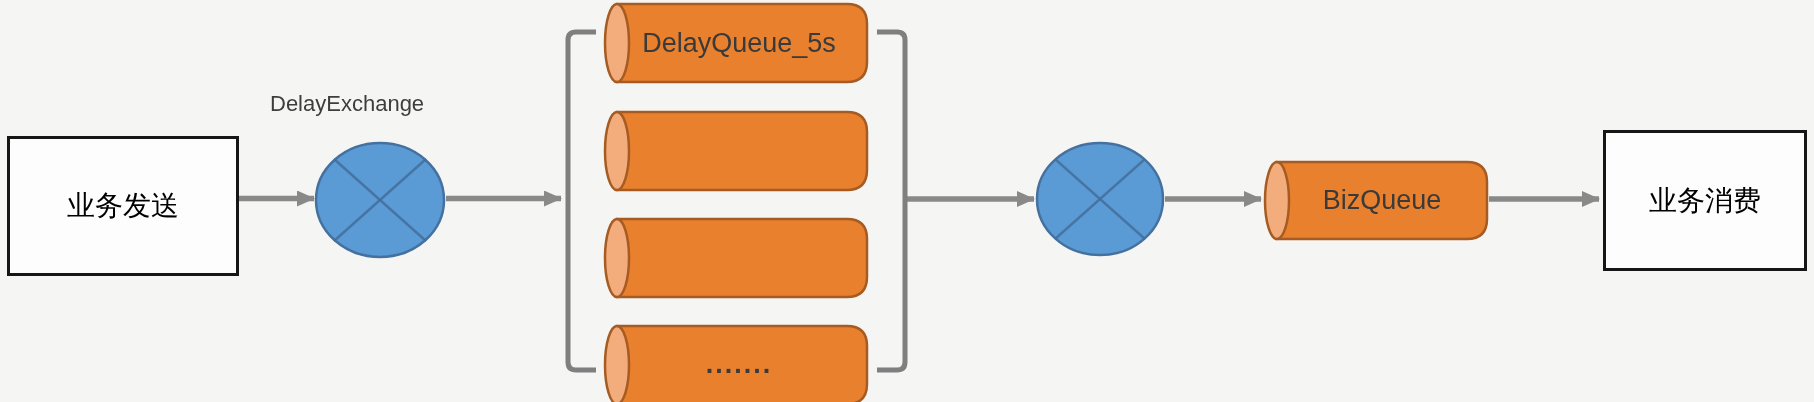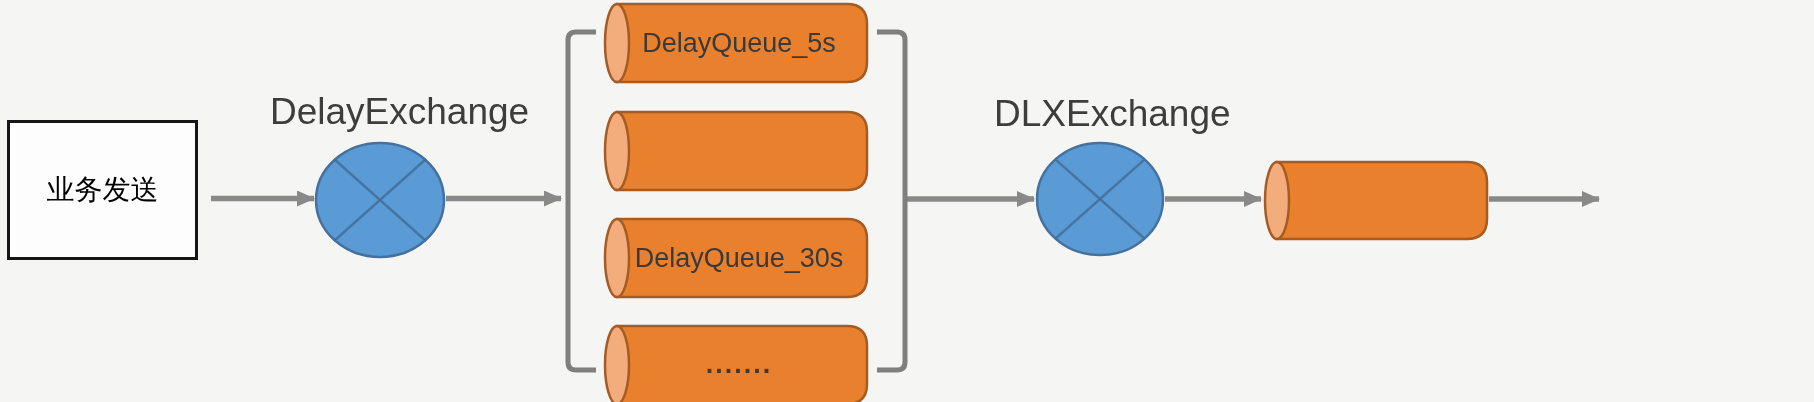--- a/index.html
+++ b/index.html
@@ -42,22 +42,21 @@
     justify-content: center;
     color: #000;
     text-align: center;
     line-height: 1.28;
   }
   .node-box .cjk  { font-size: 28px; }
   .node-box .sub  { font-size: 25px; }
   .exch-label {
     position: absolute;
     width: 220px;
-    text-align: center;
-    font-size: 37px;
+    font-size: 22px;
     color: var(--label-color, #3d3d3d);
   }
   .queue-label {
     position: absolute;
     left: 611px;
     width: 256px;
     height: 78px;
     display: flex;
     align-items: center;
     justify-content: center;
@@ -127,26 +126,28 @@
       <path class="cyl-body" d="M617,326 L847,326 Q867,326 867,346 L867,384 Q867,404 847,404 L617,404 Z"></path>
       <ellipse class="cyl-cap" cx="617" cy="365" rx="12" ry="39"></ellipse>
     </g>
 
     <g>
       <path class="cyl-body" d="M1277,162 L1467,162 Q1487,162 1487,182 L1487,219 Q1487,239 1467,239 L1277,239 Z"></path>
       <ellipse class="cyl-cap" cx="1277" cy="200.5" rx="12" ry="38.5"></ellipse>
     </g>
   </svg>
 
-  <div class="node-box" style="left:7px; top:120px; width:191px; height:140px;">
+  <div class="node-box" style="left:7px; top:136px; width:232px; height:140px;">
     <div class="cjk">业务发送</div>
   </div>
 
   <div class="exch-label" style="left:270px; top:91px;">DelayExchange</div>
-  <div class="exch-label" style="left:994px; top:93px;">DLXExchange</div>
 
   <div class="queue-label" style="top:4px;">DelayQueue_5s</div>
-  <div class="queue-label" style="top:219px;">DelayQueue_30s</div>
   <div class="queue-label dots" style="top:326px; height:76px;">.......</div>
 
+  <div class="bizqueue-label">BizQueue</div>
 
+  <div class="node-box" style="left:1603px; top:130px; width:204px; height:141px;">
+    <div class="cjk">业务消费</div>
+  </div>
 
 </div>
 
 </body></html>

